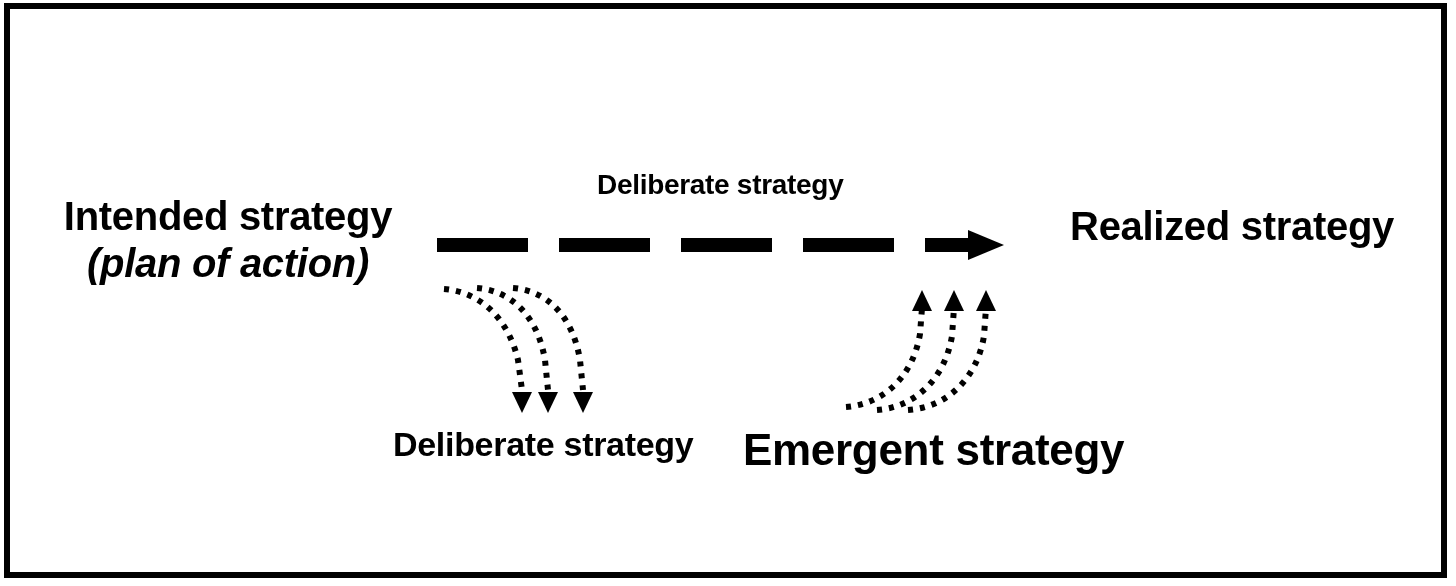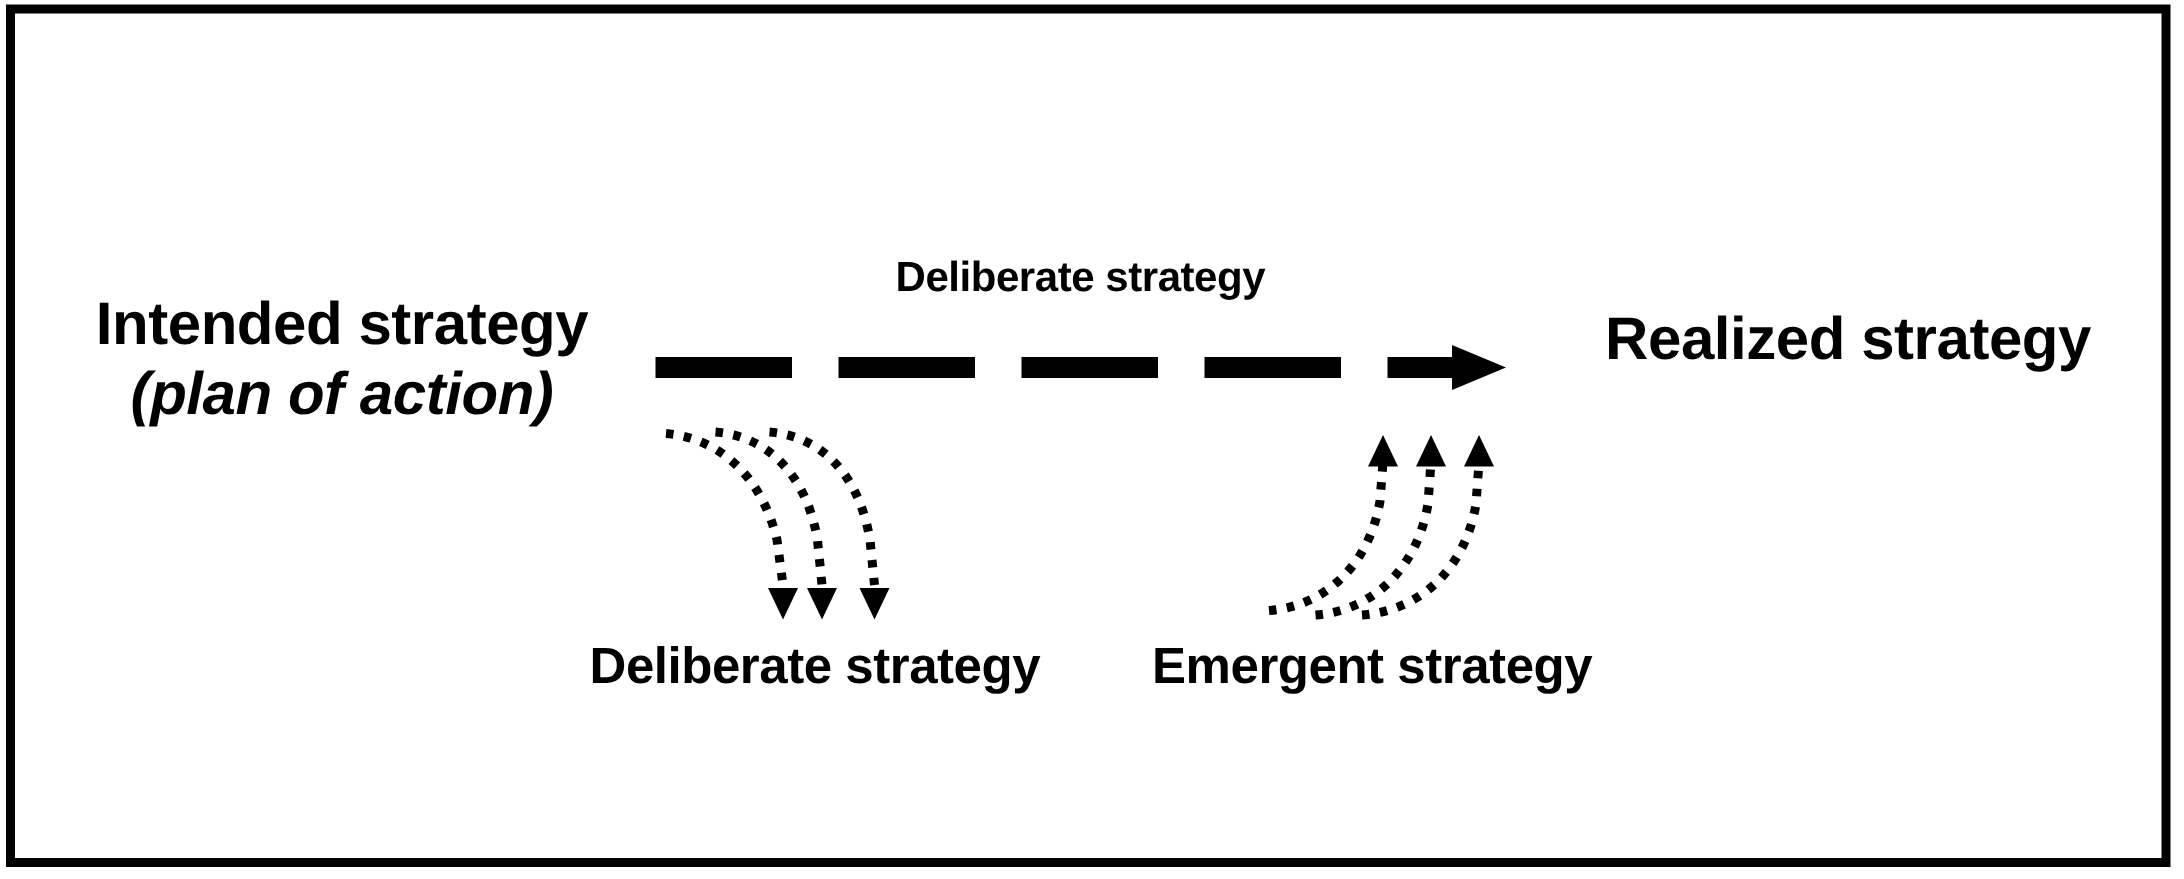--- a/index.html
+++ b/index.html
@@ -61,23 +61,23 @@
     top: 168px;
     font-size: 28px;
     margin-left: 14px;
   }
   #label-unrealized {
     left: 393px;
     top: 424px;
     font-size: 34px;
   }
   #label-emergent {
-    left: 768px;
+    left: 743px;
     top: 424px;
-    font-size: 34px;
+    font-size: 44px;
   }
   .lbl .line2 {
     display: block;
     font-style: italic;
   }
 </style>
 </head>
 <body>
 
 <div id="canvas">

